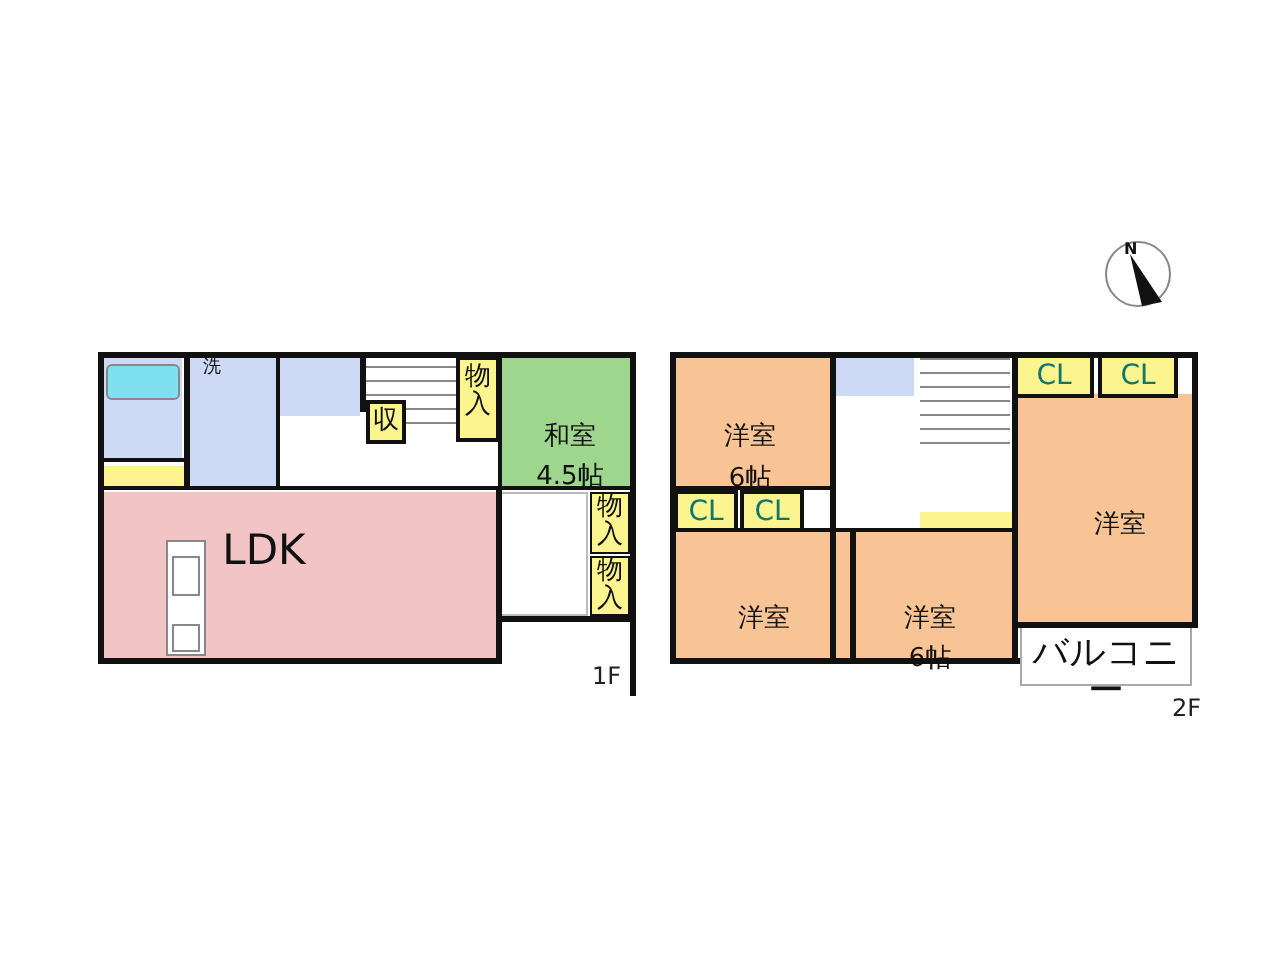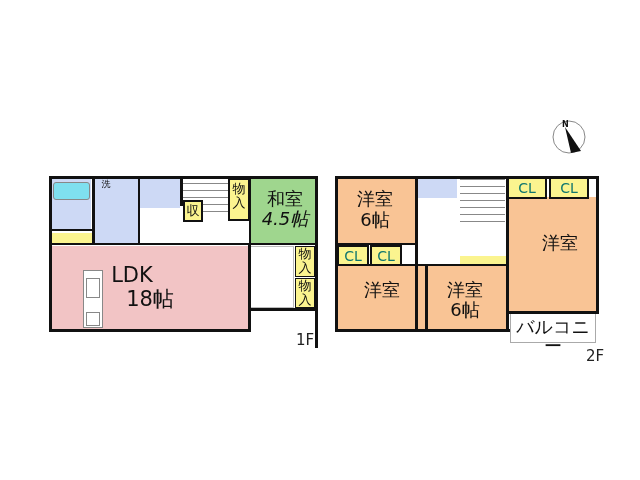--- a/index.html
+++ b/index.html
@@ -2,30 +2,30 @@
 <html><head>
 <meta charset="utf-8">
 <style>
   html,body{margin:0;padding:0;background:#ffffff;}
   body{width:640px;height:480px;position:relative;overflow:hidden;font-family:"DejaVu Sans","Liberation Sans",sans-serif;}
   .abs{position:absolute;box-sizing:border-box;}
   .wall{background:#111;position:absolute;}
   .room{position:absolute;box-sizing:border-box;}
   .lbl{position:absolute;text-align:center;color:#111;line-height:1.05;white-space:pre-line;}
   .big{font-size:21px;}
-  .med{font-size:18px;}
+  .med{font-size:13px;margin-top:22px;}
   .sm{font-size:13px;}
   .yellow{background:#fbf48f;}
   .pink{background:#f2c4c5;}
   .blue{background:#cdd9f5;}
   .green{background:#9fd68e;}
   .orange{background:#f9c495;}
   .white{background:#fff;}
   .cl{position:absolute;background:#fbf48f;border:2px solid #111;box-sizing:border-box;font-size:14px;text-align:center;display:flex;align-items:center;justify-content:center;color:#0f766e;}
-  .floor-tag{position:absolute;font-size:15px;color:#222;}
+  .floor-tag{position:absolute;font-size:12px;color:#222;}
   .compass{position:absolute;}
   .stairs{position:absolute;box-sizing:border-box;background:
     repeating-linear-gradient(0deg,#fff 0,#fff 6px,#888 6px,#888 7px);}
 </style>
 </head>
 <body>
 
 <div class="compass" style="left:551px;top:119px;width:36px;height:36px;">
   <svg width="36" height="36" viewBox="0 0 36 36">
     <circle cx="18" cy="18" r="16" fill="#fff" stroke="#888" stroke-width="1"></circle>
@@ -54,23 +54,22 @@
 
   <div class="room yellow" style="left:295px;top:246px;width:20px;height:31px;border:1px solid #111;"></div>
   <div class="lbl sm" style="left:295px;top:247px;width:20px;">物
 入</div>
   <div class="room yellow" style="left:295px;top:278px;width:20px;height:30px;border:1px solid #111;"></div>
   <div class="lbl sm" style="left:295px;top:279px;width:20px;">物
 入</div>
 
   <div class="lbl sm" style="left:99px;top:180px;width:14px;font-size:9px;">洗</div>
   <div class="lbl big" style="left:92px;top:264px;width:80px;">LDK</div>
-  <div class="lbl big" style="left:110px;top:288px;width:80px;">18帖</div>
   <div class="lbl med" style="left:255px;top:190px;width:60px;">和室</div>
-  <div class="lbl med" style="left:255px;top:210px;width:60px;font-style:italic;">4.5帖</div>
+  <div class="lbl med" style="left:255px;top:210px;width:60px;">4.5帖</div>
 
   <div class="room white" style="left:83px;top:270px;width:20px;height:58px;border:1px solid #888;"></div>
   <div class="room" style="left:86px;top:278px;width:14px;height:20px;border:1px solid #888;"></div>
   <div class="room" style="left:86px;top:312px;width:14px;height:14px;border:1px solid #888;"></div>
 
   <div class="room white" style="left:250px;top:246px;width:44px;height:62px;border:1px solid #bbb;"></div>
 
   <div class="wall" style="left:49px;top:176px;width:268px;height:3px;"></div>
   <div class="wall" style="left:49px;top:176px;width:3px;height:156px;"></div>
   <div class="wall" style="left:49px;top:329px;width:202px;height:3px;"></div>

